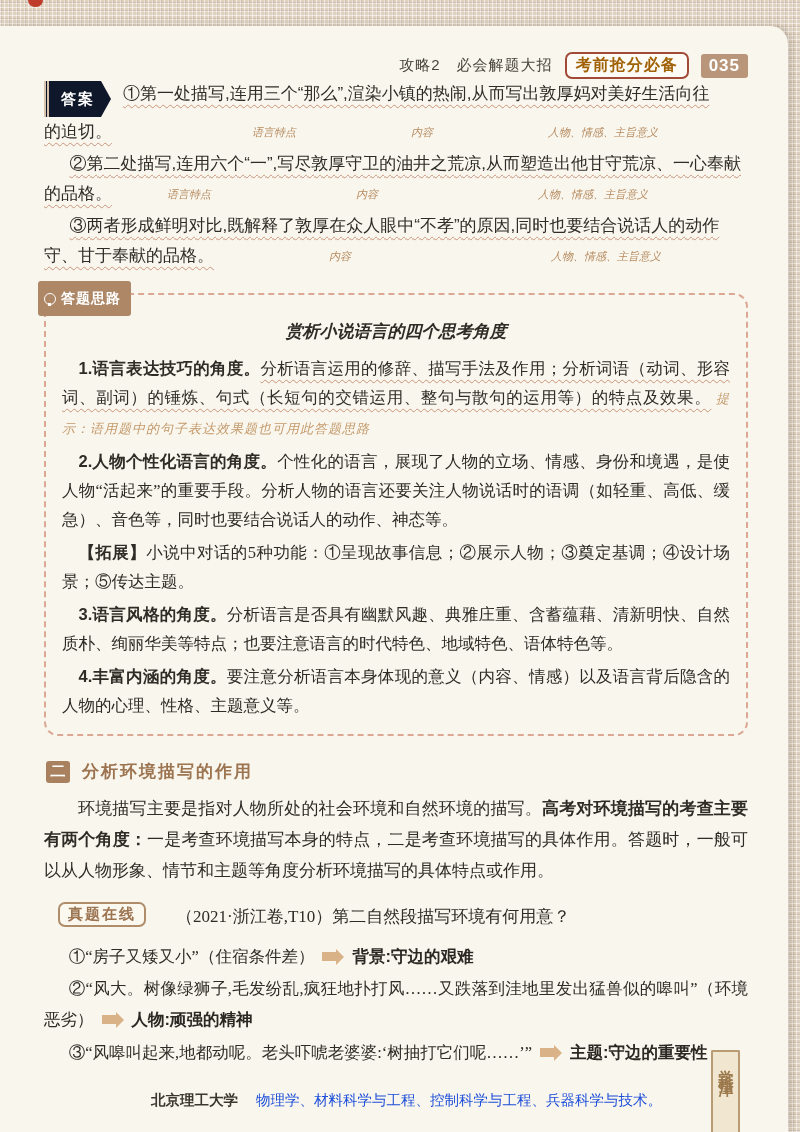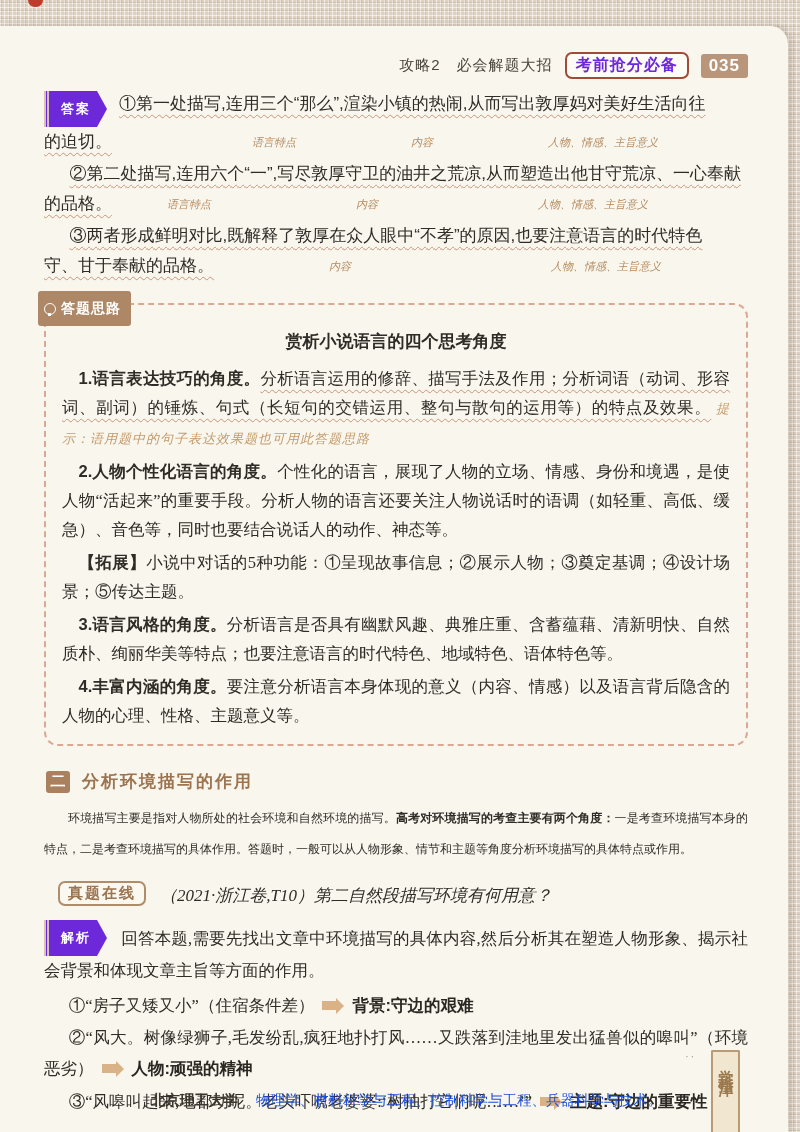--- a/index.html
+++ b/index.html
@@ -18,31 +18,31 @@
   }
   .red-mark{position:absolute;left:28px;top:0;width:15px;height:7px;background:#bf3b2b;border-radius:0 0 8px 8px;}
   .page{
     position:absolute;left:0;top:26px;width:788px;height:1106px;
     background:#f9f6ee;border-top-right-radius:18px;
     box-shadow:3px 0 8px rgba(90,70,50,.25);
   }
   .page-inner{padding:26px 40px 0 44px;position:relative;height:100%;box-sizing:border-box;}
 
   
-  .header-row{display:flex;justify-content:flex-end;align-items:center;gap:12px;margin-bottom:10px;}
+  .header-row{display:flex;justify-content:flex-end;align-items:center;gap:12px;}
   .breadcrumb{font-size:15px;color:#4a443c;letter-spacing:1px;}
   .exam-badge{
-    color:#6d28d9;border:2px solid #a14a38;border-radius:7px;background:#fdfbf5;
+    color:#a16207;border:2px solid #a14a38;border-radius:7px;background:#fdfbf5;
     font-weight:bold;font-size:16px;padding:1px 9px;letter-spacing:1px;
   }
   .page-num{background:#b99579;color:#fff;font-weight:bold;font-size:17px;padding:2px 8px;border-radius:3px;letter-spacing:1px;}
 
   
   .pennant{
-    display:inline-block;background:#6d28d9;color:#fff;font-weight:bold;font-size:13px;
+    display:inline-block;background:#0f172a;color:#fff;font-weight:bold;font-size:15px;
     padding:3px 16px 3px 12px;letter-spacing:2px;position:relative;white-space:nowrap;
     clip-path:polygon(0 0,calc(100% - 10px) 0,100% 50%,calc(100% - 10px) 100%,0 100%);
     border-left:5px double #d8c4ae;
   }
   
   .outline-badge{
     display:inline-block;color:#9c7450;border:2px solid #b08d6a;border-radius:7px;background:#fbf8f0;
     font-weight:bold;font-size:15px;padding:1px 8px;letter-spacing:2px;white-space:nowrap;
   }
 
@@ -60,34 +60,34 @@
     padding:20px 16px 10px 16px;
     font-family:"Liberation Serif",serif;font-size:16.5px;line-height:29px;text-align:justify;
   }
   .think-label{
     position:absolute;top:-14px;left:-8px;background:#ad8766;color:#fff;font-weight:bold;
     font-family:"Liberation Sans",sans-serif;font-size:14px;padding:3px 10px 3px 6px;border-radius:3px;
     display:inline-flex;align-items:center;gap:5px;letter-spacing:1px;
   }
   .bulb{width:10px;height:10px;border:1.5px solid #fff;border-radius:50%;display:inline-block;position:relative;}
   .bulb::after{content:"";position:absolute;left:2.5px;top:9px;width:3px;height:3px;background:#fff;}
-  .think-title{text-align:center;font-family:"Liberation Sans",sans-serif;font-weight:bold;font-size:17px;margin:2px 0 8px 0;}
+  .think-title{text-align:center;font-family:"Liberation Sans",sans-serif;font-weight:bold;font-size:17px;margin:2px 0 8px 0;font-style:italic;}
   .think-box p{margin:0 0 4px 0;text-indent:1em;}
   .lead{font-family:"Liberation Sans",sans-serif;font-weight:bold;font-style:normal;}
   .note{font-size:13px;color:#c49a6b;font-style:italic;letter-spacing:1px;}
 
   
   .sec-head{display:flex;align-items:center;gap:12px;margin:24px 0 10px 2px;}
   .sec-num{width:24px;height:22px;background:#a9815f;color:#fff;font-weight:bold;font-size:15px;
     display:flex;align-items:center;justify-content:center;border-radius:3px;}
   .sec-title{color:#9c7450;font-weight:bold;font-size:17px;letter-spacing:2px;}
-  .sec-intro{font-size:12px;line-height:31px;text-align:justify;text-indent:2em;margin:0;}
-
-  .question-row{display:flex;align-items:flex-start;gap:14px;margin:16px 0 10px 14px;}
-  .question-text{font-family:"Liberation Serif",serif;font-size:17px;line-height:28px;margin-top:1px;font-style:italic;}
+  .sec-intro{font-size:17px;line-height:31px;text-align:justify;text-indent:2em;margin:0;}
+
+  .question-row{display:flex;align-items:flex-start;gap:30px;margin:16px 0 10px 14px;}
+  .question-text{font-family:"Liberation Serif",serif;font-size:17px;line-height:28px;margin-top:1px;}
 
   .analysis-intro{font-family:"Liberation Serif",serif;font-size:16.5px;line-height:30px;text-align:justify;margin:6px 0 4px 0;}
   .analysis-intro .pennant{margin-right:14px;vertical-align:2px;}
   .point{font-family:"Liberation Serif",serif;font-size:16.5px;line-height:30px;text-align:justify;margin:2px 0;text-indent:1.5em;}
   .arrow-icon{display:inline-block;position:relative;width:14px;height:9px;background:#d9b288;margin:0 16px 0 8px;vertical-align:1px;}
   .arrow-icon::after{content:"";position:absolute;left:14px;top:-3.5px;border-left:8px solid #d9b288;border-top:8px solid transparent;border-bottom:8px solid transparent;}
   .conclusion{font-family:"Liberation Sans",sans-serif;font-weight:bold;font-size:16.5px;color:#2b2723;}
 
   .footer{position:absolute;left:0;bottom:22px;width:100%;text-align:center;font-size:14.5px;color:#565046;}
   .footer .uni{font-weight:bold;color:#3c372f;margin-right:14px;padding-left:25px;}
@@ -129,21 +129,21 @@
       </div>
 
       <p class="ans-line1-ind"><span class="wavy">②第二处描写,连用六个“一”,写尽敦厚守卫的油井之荒凉,从而塑造出他甘守荒凉、一心奉献</span></p>
       <div class="ann-row">
         <span class="wavy">的品格。</span>
         <span class="ann" style="margin-left:55px">语言特点</span>
         <span class="ann" style="margin-left:145px">内容</span>
         <span class="ann" style="margin-left:160px">人物、情感、主旨意义</span>
       </div>
 
-      <p class="ans-line1-ind"><span class="wavy">③两者形成鲜明对比,既解释了敦厚在众人眼中“不孝”的原因,也要注意语言的时代特色</span></p>
+      <p class="ans-line1-ind"><span class="wavy">③两者形成鲜明对比,既解释了敦厚在众人眼中“不孝”的原因,同时也要结合说话人的动作</span></p>
       <div class="ann-row">
         <span class="wavy">守、甘于奉献的品格。</span>
         <span class="ann" style="margin-left:115px">内容</span>
         <span class="ann" style="margin-left:200px">人物、情感、主旨意义</span>
       </div>
     </div>
 
     <div class="think-box">
       <span class="think-label">
         <span class="bulb"></span>
@@ -179,23 +179,20 @@
     </div>
     <p class="sec-intro">
       <span>环境描写主要是指对人物所处的社会环境和自然环境的描写。</span><b>高考对环境描写的考查主要有两个角度：</b><span>一是考查环境描写本身的特点，二是考查环境描写的具体作用。答题时，一般可以从人物形象、情节和主题等角度分析环境描写的具体特点或作用。</span>
     </p>
 
     <div class="question-row">
       <span class="outline-badge">真题在线</span>
       <span class="question-text">（2021·浙江卷,T10）第二自然段描写环境有何用意？</span>
     </div>
 
-    <p class="analysis-intro">
-      <span class="pennant">解析</span><span>回答本题,需要先找出文章中环境描写的具体内容,然后分析其在塑造人物形象、揭示社会背景和体现文章主旨等方面的作用。</span>
-    </p>
 
     <p class="point">
       <span>①“房子又矮又小”（住宿条件差）</span><span class="arrow-icon"></span><span class="conclusion">背景:守边的艰难</span>
     </p>
     <p class="point">
       <span>②“风大。树像绿狮子,毛发纷乱,疯狂地扑打风……又跌落到洼地里发出猛兽似的嗥叫”（环境恶劣）</span><span class="arrow-icon"></span><span class="conclusion">人物:顽强的精神</span>
     </p>
     <p class="point">
       <span>③“风嗥叫起来,地都动呢。老头吓唬老婆婆:‘树抽打它们呢……’”</span><span class="arrow-icon"></span><span class="conclusion">主题:守边的重要性</span>
     </p>

